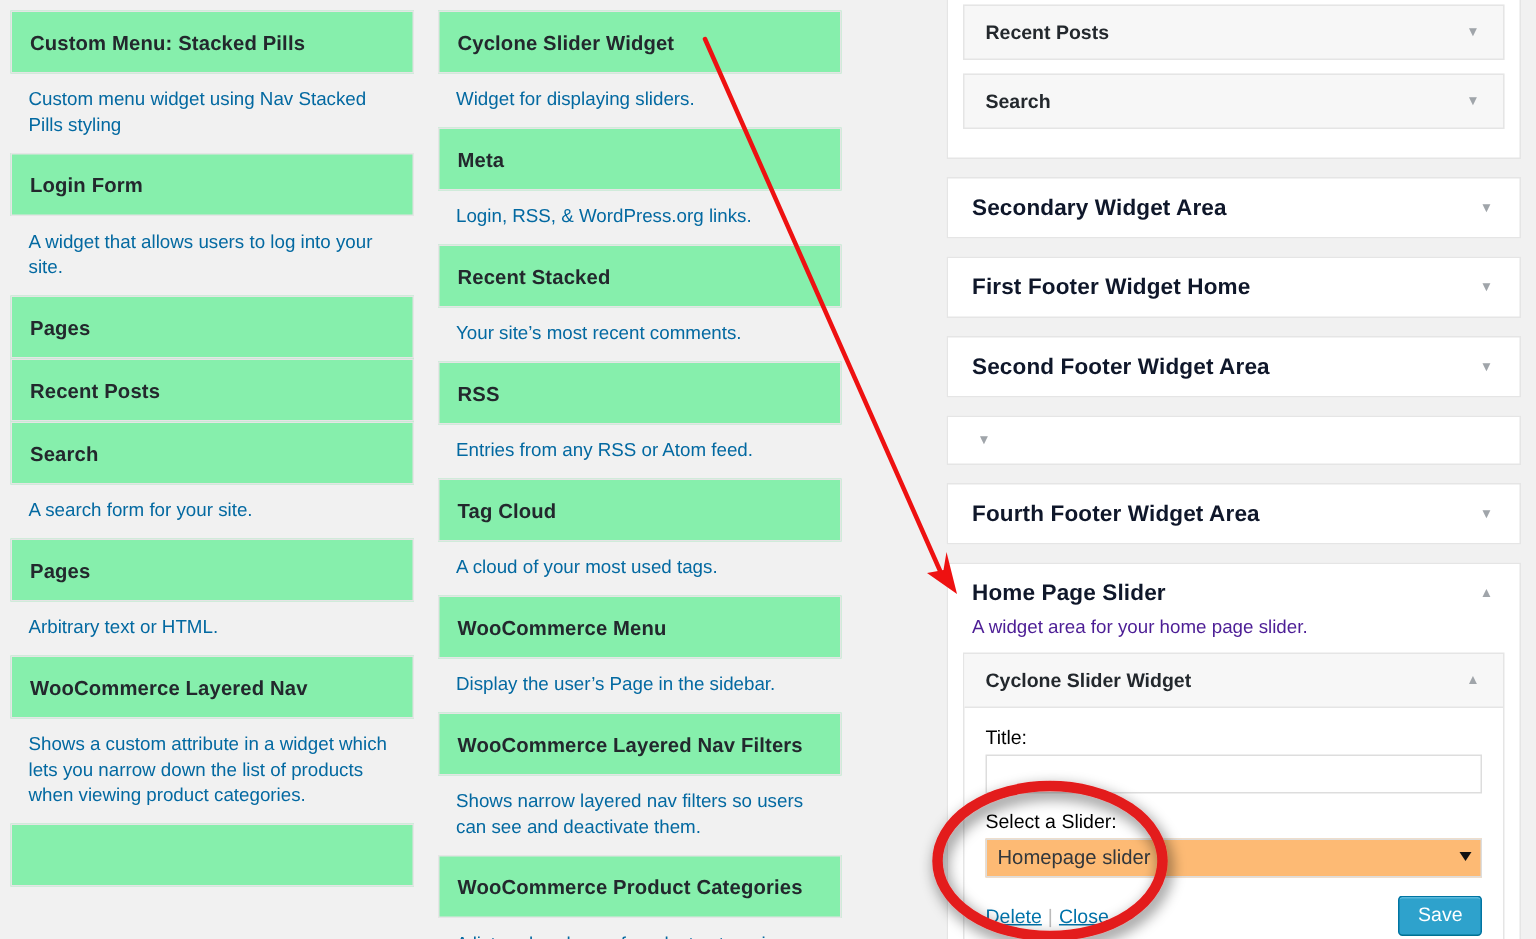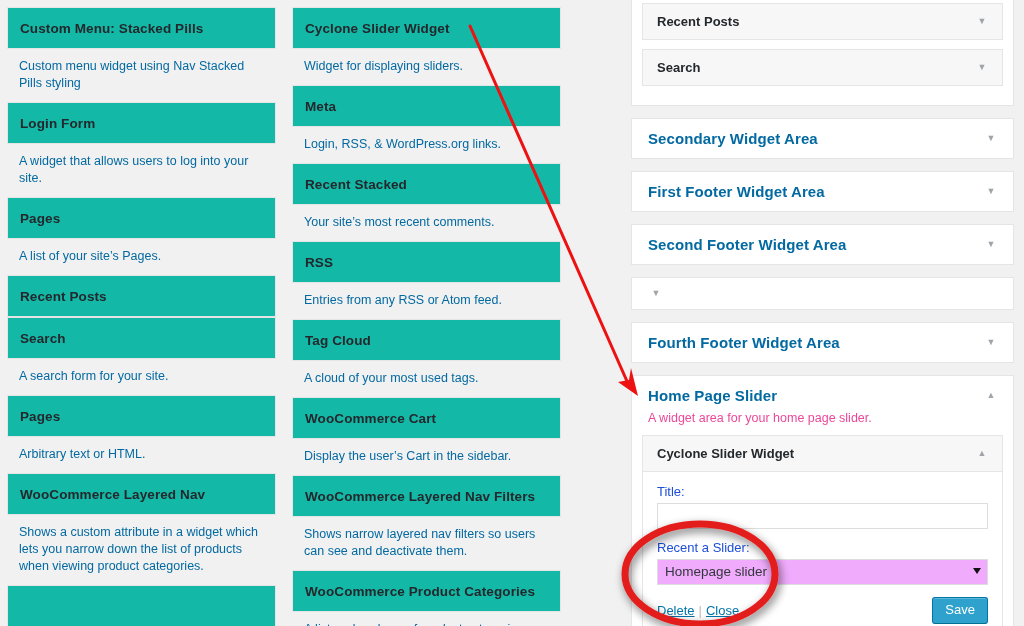--- a/index.html
+++ b/index.html
@@ -23,21 +23,21 @@
     display:grid;
     grid-template-columns:283px 283px;
     column-gap:2px;
     align-content:start;
   }
   .wcol{display:block;}
   .widget-card{
     margin:0 7px 0 7px;
   }
   .widget-top{
-    background:#14b8a6;
+    background:#86efac;
     border:1px solid #e5e5e5;
     height:42px;
     display:flex;align-items:center;
     padding:0 12px;
     box-sizing:border-box;
   }
   .widget-title{
     font-weight:bold;
     font-size:13.5px;
     color:#23282d;
@@ -61,30 +61,30 @@
     border:1px solid #e5e5e5;
     margin:0 10px 12px 10px;
     box-sizing:border-box;
   }
   .area-head{
     display:flex;align-items:center;
     padding:11px 14px 11px 16px;
     box-sizing:border-box;
   }
   .area-name{
-    font-size:15px;font-weight:bold;color:#0369a1;
+    font-size:15px;font-weight:bold;color:#0f172a;
     flex:1;letter-spacing:.1px;
   }
   .caret{
     color:#a0a5aa;font-size:9px;line-height:1;
     width:16px;text-align:center;
     user-select:none;
   }
   .area-desc{
-    color:#ec4899;font-size:12.5px;
+    color:#4c1d95;font-size:12.5px;
     padding:0 16px 10px 16px;
     margin-top:-4px;
   }
   .area-body{padding:0 10px 10px 10px;}
 
   
   .subwidget{
     background:#f7f7f7;
     border:1px solid #e5e5e5;
     margin-bottom:9px;
@@ -105,33 +105,33 @@
   .openwidget-head{
     background:#f7f7f7;
     border-bottom:1px solid #e5e5e5;
     display:flex;align-items:center;
     padding:10px 12px 10px 14px;
     box-sizing:border-box;
   }
   .openwidget-name{flex:1;font-size:13px;font-weight:bold;color:#23282d;}
   .openwidget-body{padding:12px 14px 10px 14px;}
   .fieldlabel{
-    display:block;color:#1d4ed8;font-size:13px;margin-bottom:4px;
+    display:block;color:#000000;font-size:13px;margin-bottom:4px;
   }
   .textinput{
     display:block;width:100%;height:26px;
     border:1px solid #ddd;background:#fff;border-radius:0;
     box-sizing:border-box;margin-bottom:11px;
     font-family:"Liberation Sans", sans-serif;font-size:13px;
     padding:0 6px;color:#32373c;
   }
   .selectwrap{position:relative;margin-bottom:10px;}
   .selectbox{
     display:block;width:100%;height:26px;
-    border:1px solid #ddd;background:#f0abfc;
+    border:1px solid #ddd;background:#fdba74;
     box-sizing:border-box;
     font-family:"Liberation Sans", sans-serif;font-size:13.5px;
     color:#32373c;
     padding:0 22px 0 7px;
     line-height:24px;
     white-space:nowrap;overflow:hidden;
   }
   .selectarrow{
     position:absolute;right:7px;top:9px;
     width:0;height:0;
@@ -187,21 +187,20 @@
             <div class="widget-top">
               <span class="widget-title">Login Form</span>
             </div>
           </div>
           <div class="widget-desc">A widget that allows users to log into your site.</div>
           <div class="widget-card">
             <div class="widget-top">
               <span class="widget-title">Pages</span>
             </div>
           </div>
-          <div class="widget-desc">A list of your site’s Pages.</div>
           <div class="widget-card">
             <div class="widget-top">
               <span class="widget-title">Recent Posts</span>
             </div>
           </div>
           <div class="widget-card">
             <div class="widget-top">
               <span class="widget-title">Search</span>
             </div>
           </div>
@@ -248,24 +247,24 @@
           </div>
           <div class="widget-desc">Entries from any RSS or Atom feed.</div>
           <div class="widget-card">
             <div class="widget-top">
               <span class="widget-title">Tag Cloud</span>
             </div>
           </div>
           <div class="widget-desc">A cloud of your most used tags.</div>
           <div class="widget-card">
             <div class="widget-top">
-              <span class="widget-title">WooCommerce Cart</span>
-            </div>
-          </div>
-          <div class="widget-desc">Display the user’s Cart in the sidebar.</div>
+              <span class="widget-title">WooCommerce Menu</span>
+            </div>
+          </div>
+          <div class="widget-desc">Display the user’s Page in the sidebar.</div>
           <div class="widget-card">
             <div class="widget-top">
               <span class="widget-title">WooCommerce Layered Nav Filters</span>
             </div>
           </div>
           <div class="widget-desc">Shows narrow layered nav filters so users can see and deactivate them.</div>
           <div class="widget-card">
             <div class="widget-top">
               <span class="widget-title">WooCommerce Product Categories</span>
             </div>
@@ -292,21 +291,21 @@
 
     <div id="collapsed-areas">
         <div class="area">
           <div class="area-head">
             <span class="area-name">Secondary Widget Area</span>
             <span class="caret">▼</span>
           </div>
         </div>
         <div class="area">
           <div class="area-head">
-            <span class="area-name">First Footer Widget Area</span>
+            <span class="area-name">First Footer Widget Home</span>
             <span class="caret">▼</span>
           </div>
         </div>
         <div class="area">
           <div class="area-head">
             <span class="area-name">Second Footer Widget Area</span>
             <span class="caret">▼</span>
           </div>
         </div>
         <div class="area">
@@ -333,21 +332,21 @@
         <div class="openwidget">
           <div class="openwidget-head">
             <span class="openwidget-name">Cyclone Slider Widget</span>
             <span class="caret">▲</span>
           </div>
           <div class="openwidget-body">
 
             <label class="fieldlabel">Title:</label>
             <input class="textinput" type="text" placeholder="" style="">
 
-            <label class="fieldlabel">Recent a Slider:</label>
+            <label class="fieldlabel">Select a Slider:</label>
             <div class="selectwrap">
               <div class="selectbox">Homepage slider</div>
               <span class="selectarrow"></span>
             </div>
 
             <div class="widget-control-actions">
               <span class="alignleft">
                 <span class="wlink">Delete</span><span class="sep">|</span><span class="wlink">Close</span>
               </span>
               <button class="btn-primary">Save</button>

